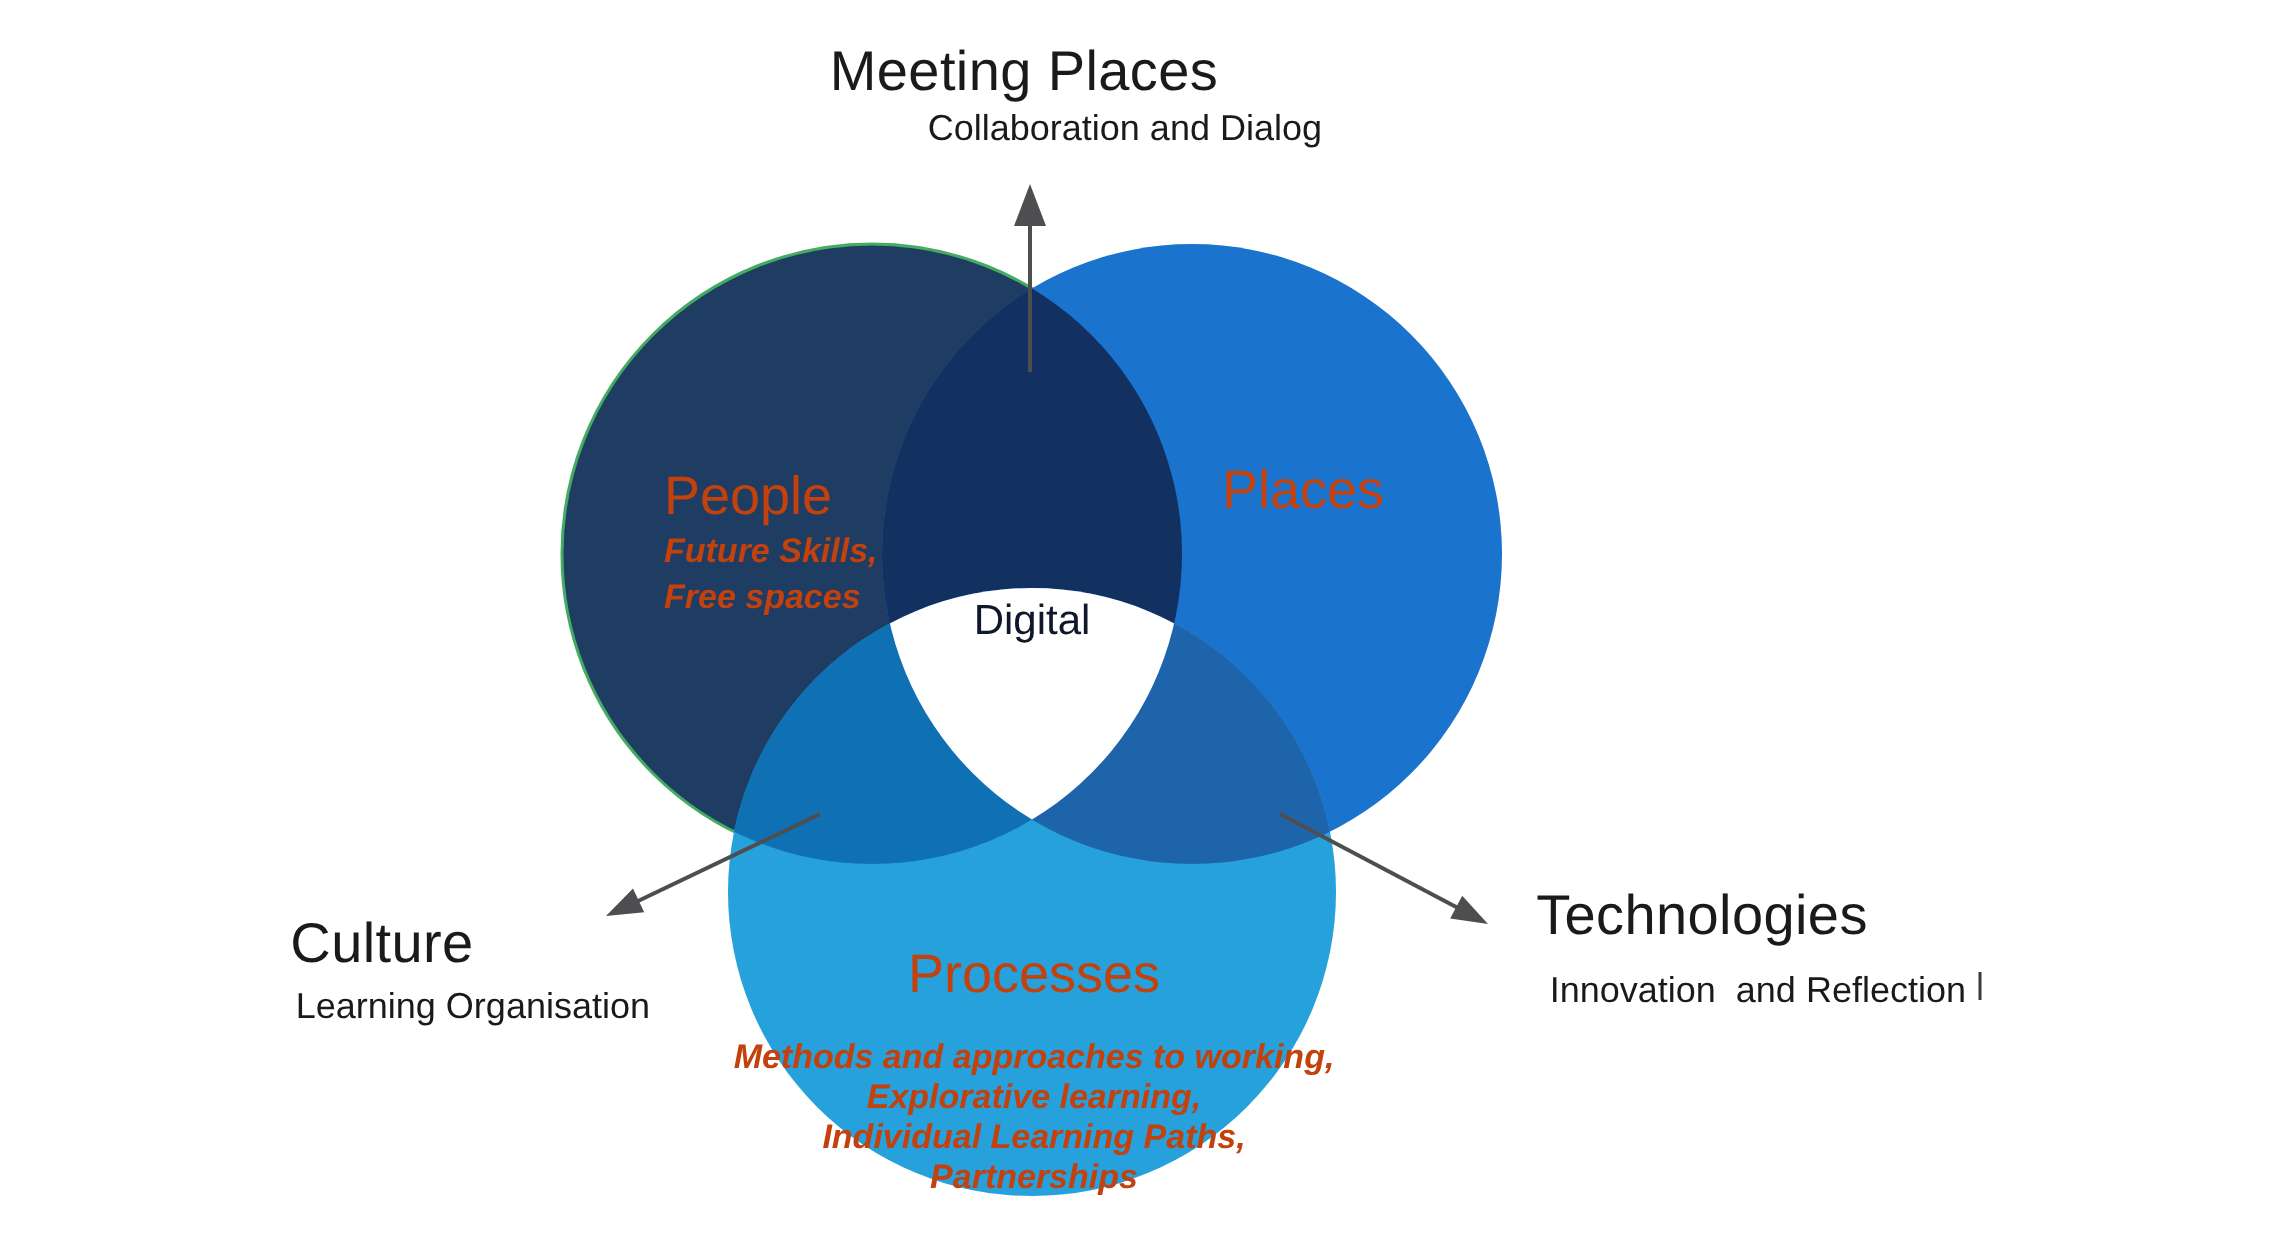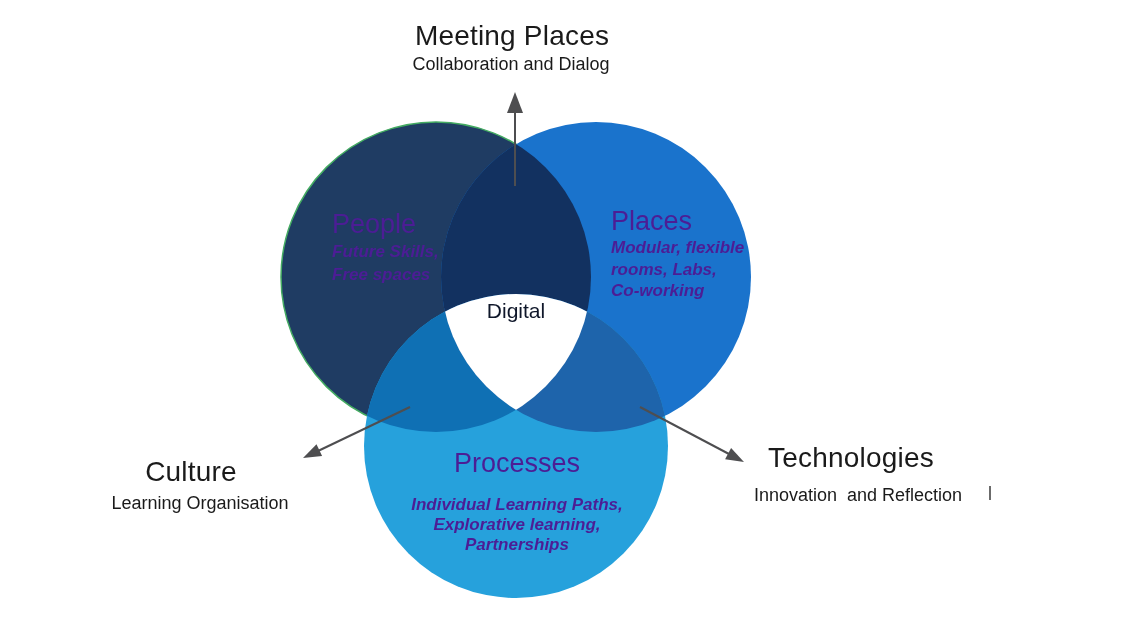--- a/index.html
+++ b/index.html
@@ -8,23 +8,23 @@
     position: relative;
     width: 1119px;
     height: 618px;
     background: #ffffff;
     overflow: hidden;
   }
   #venn-svg { position: absolute; left: 0; top: 0; }
   .txt { position: absolute; }
   .t-center { text-align: center; }
   .dark { color: #1a1a1a; }
-  .light { color: #4c1d95; }
+  .light { color: #c2410c; margin-top: 24px; }
   .h-out { font-size: 28px; line-height: 32px; font-weight: 400; letter-spacing: 0.2px; }
-  .s-out { font-size: 18px; line-height: 22px; font-weight: 400; }
+  .s-out { font-size: 18px; line-height: 22px; font-weight: 400; text-align: right; }
   .h-in  { font-size: 27px; line-height: 31px; font-weight: 400; }
   .s-in  { font-size: 17px; font-weight: 600; font-style: italic; }
   .pre   { white-space: pre; }
 
   #top-title        { left: 362px; top: 20px;  width: 300px; }
   #top-sub          { left: 361px; top: 53px;  width: 300px; }
   #culture-title    { left: 91px;  top: 456px; width: 200px; }
   #culture-sub      { left: 75px;  top: 492px; width: 250px; }
   #tech-title       { left: 751px; top: 442px; width: 200px; }
   #tech-sub         { left: 733px; top: 484px; width: 250px; }
@@ -98,30 +98,26 @@
   <div id="tech-title" class="txt t-center dark h-out">Technologies</div>
   <div id="tech-sub" class="txt t-center dark s-out pre">Innovation  and Reflection</div>
 
   <div id="people-title" class="txt light h-in">People</div>
   <div id="people-lines" class="txt light s-in">
     <div>Future Skills,</div>
     <div>Free spaces</div>
   </div>
 
   <div id="places-title" class="txt light h-in">Places</div>
-  <div id="places-lines" class="txt light s-in">
-    <div>Modular, flexible</div>
-    <div>rooms, Labs,</div>
-    <div>Co-working</div>
-  </div>
 
   <div id="processes-title" class="txt t-center light h-in">Processes</div>
   <div id="processes-lines" class="txt t-center light s-in">
+    <div>Methods and approaches to working,</div>
+    <div>Explorative learning,</div>
     <div>Individual Learning Paths,</div>
-    <div>Explorative learning,</div>
     <div>Partnerships</div>
   </div>
 
   <div id="digital-center" class="txt t-center">
     <div>Digital</div>
   </div>
 
 </div>
 
 </body></html>

